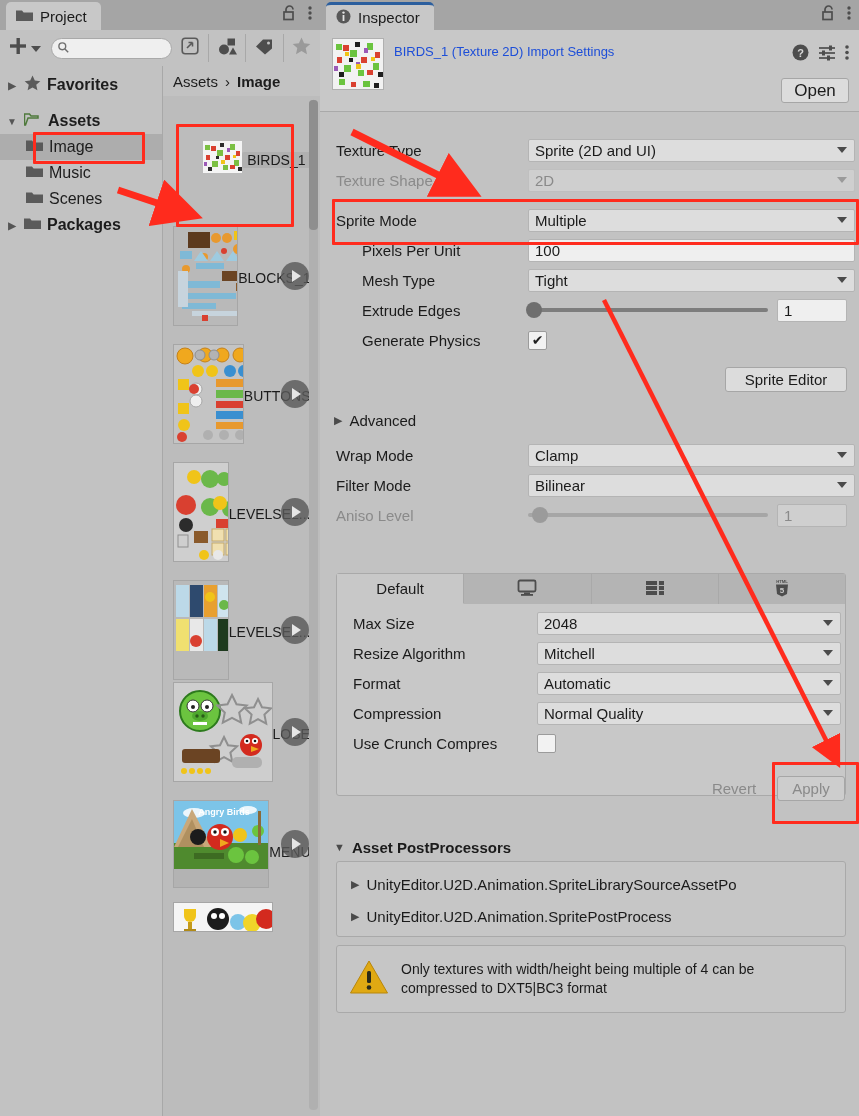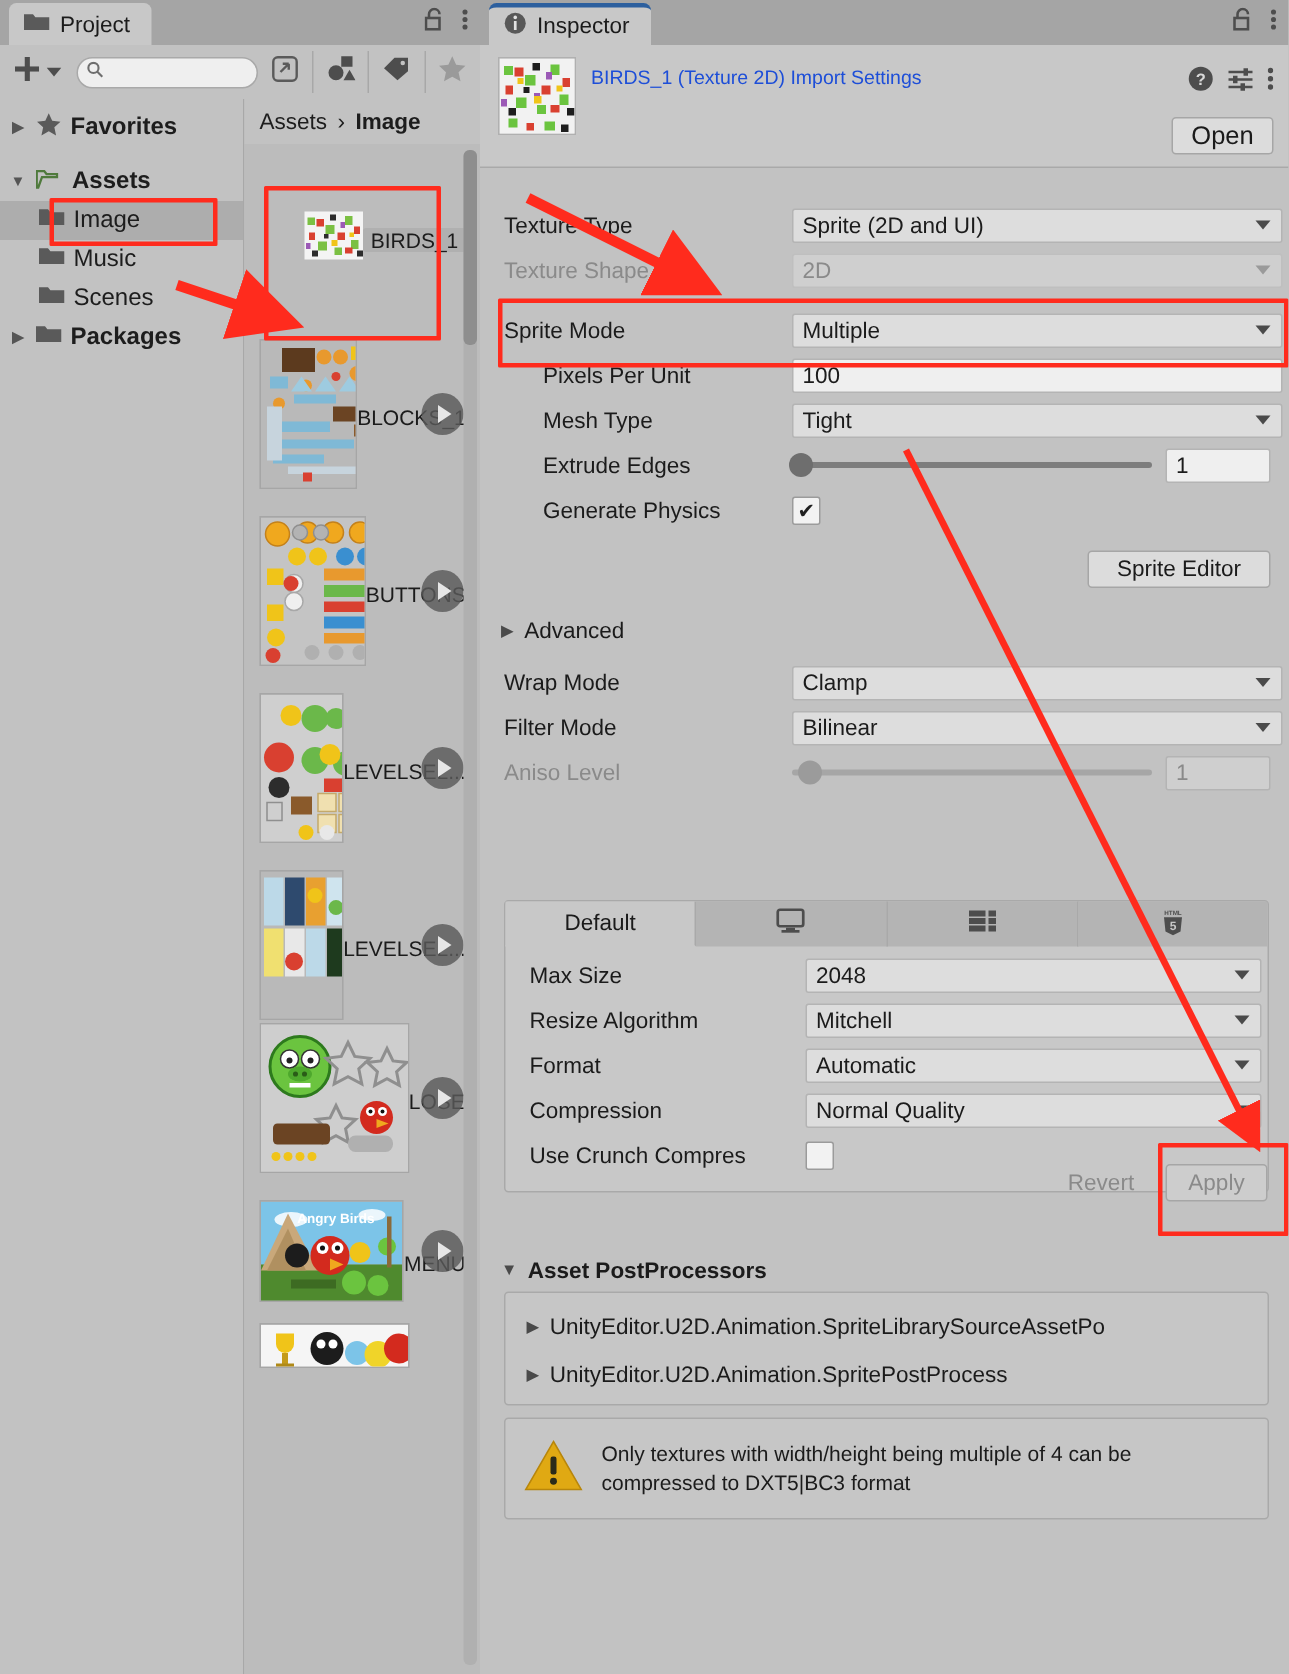--- a/index.html
+++ b/index.html
@@ -676,21 +676,21 @@
                     <circle cx="26" cy="88" r="3"></circle>
                     <circle cx="34" cy="88" r="3"></circle>
                   </g>
               </svg>
             </div>
             <div class="play-badge"></div>
             <div class="asset-label">LOSE</div>
           </div>
 
           <div class="asset-cell" style="margin-top:18px">
-            <div class="asset-thumb" style="height:68px">
+            <div class="asset-thumb" style="height:88px">
               <svg width="100" height="68" viewBox="0 0 100 68">
                 <rect width="100" height="42" fill="#7cc4e8"></rect>
                 <rect y="42" width="100" height="26" fill="#4f8a2e"></rect>
                 <ellipse cx="20" cy="12" rx="11" ry="5" fill="#fff" opacity=".85"></ellipse>
                 <ellipse cx="74" cy="9" rx="9" ry="4" fill="#fff" opacity=".85"></ellipse>
                 <path d="M0 46 L18 8 L38 46z" fill="#c9a87a"></path>
                 <path d="M4 46 L18 18 L30 46z" fill="#b09060"></path>
                 <text x="50" y="14" font-size="9" fill="#fff" text-anchor="middle" font-family="Liberation Sans, sans-serif" font-weight="bold">Angry Birds</text>
                 <circle cx="46" cy="36" r="13" fill="#d32a1e"></circle>
                 <circle cx="41" cy="31" r="4" fill="#fff"></circle>
@@ -923,21 +923,21 @@
       <div class="row">
         <div class="row-label dim">Aniso Level</div>
         <div class="slider-wrap">
           <div class="slider-track dim">
             <div class="slider-knob dim" style="left:6px"></div>
           </div>
           <div class="num-box dim">1</div>
         </div>
       </div>
 
-      <div class="platform-box" style="top:487px;height:195px">
+      <div class="platform-box" style="top:460px;height:223px">
         <div class="platform-tabs">
           <div class="ptab active">
             <span>Default</span>
           </div>
           <div class="ptab">
             <span>
               <svg width="20" height="18" viewBox="0 0 20 18">
                 <rect x="1.5" y="1.5" width="17" height="11" rx="1.5" fill="none" stroke="#4d4d4d" stroke-width="1.8"></rect>
                 <rect x="7" y="13.5" width="6" height="1.6" fill="#4d4d4d"></rect>
                 <rect x="4" y="15" width="12" height="1.8" fill="#4d4d4d"></rect>

